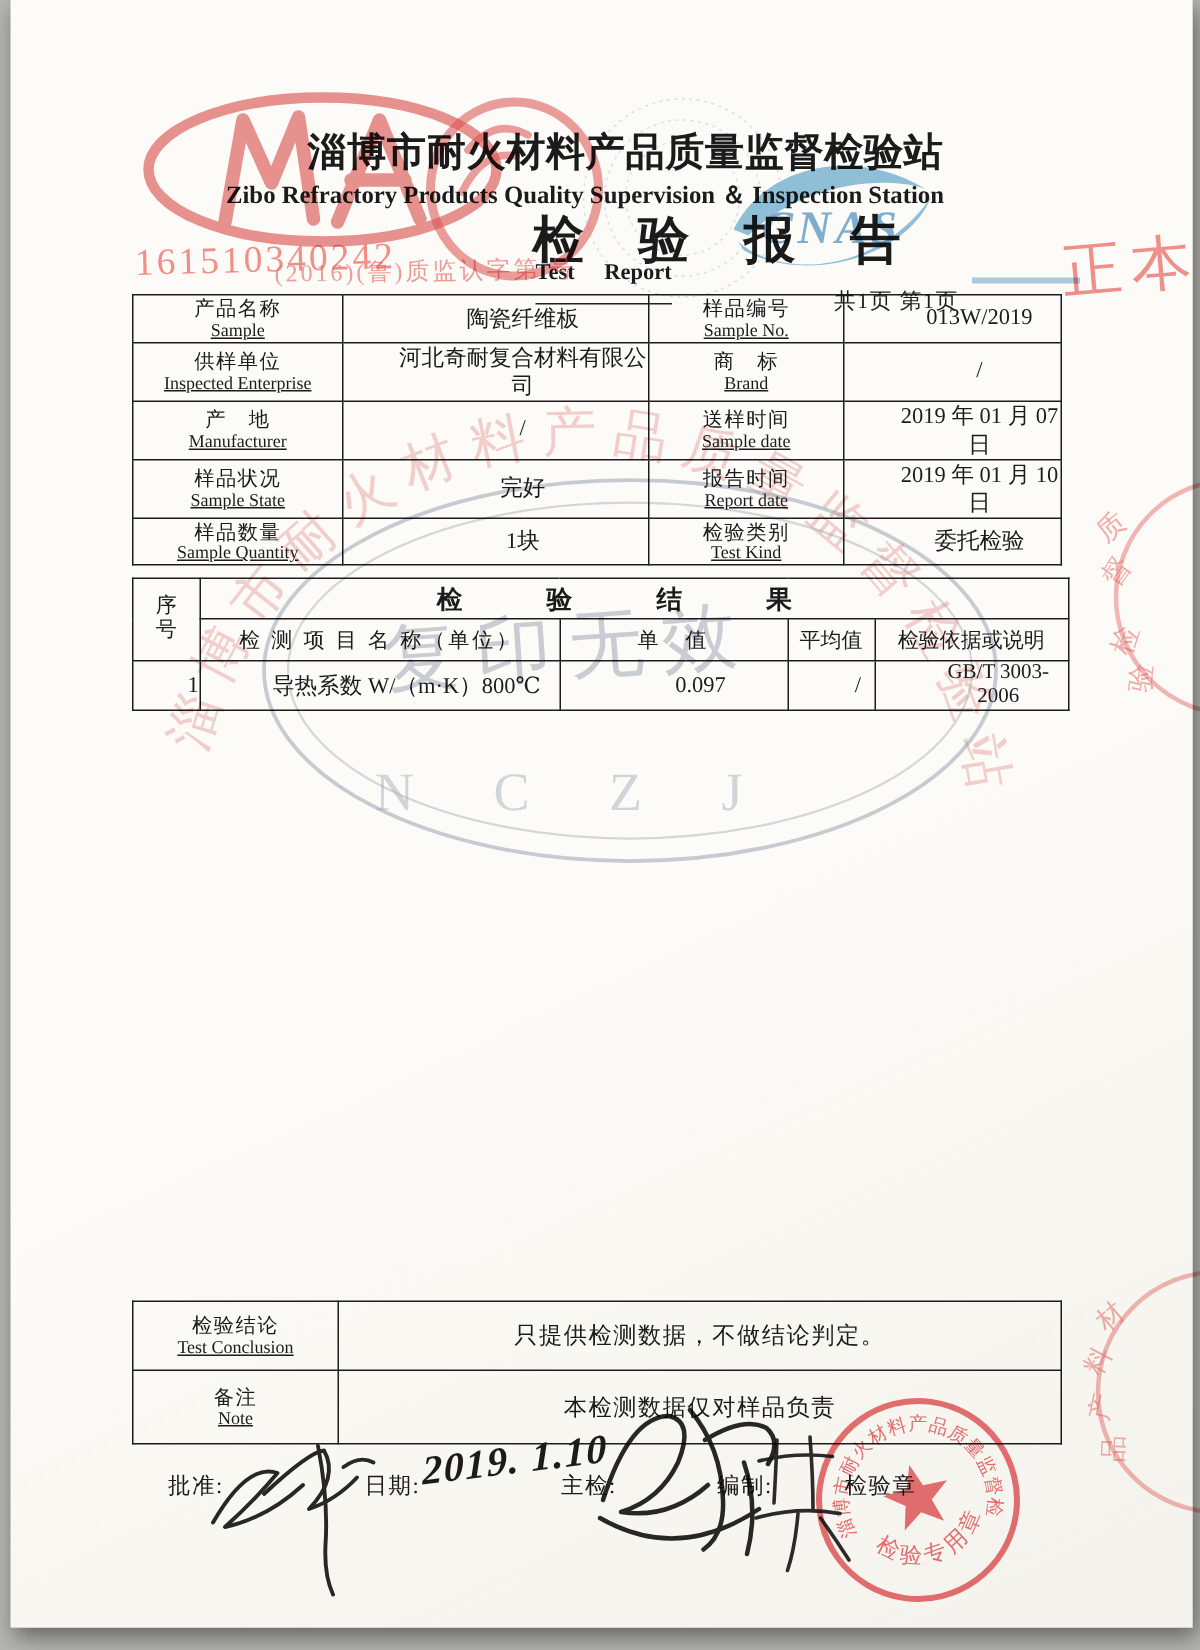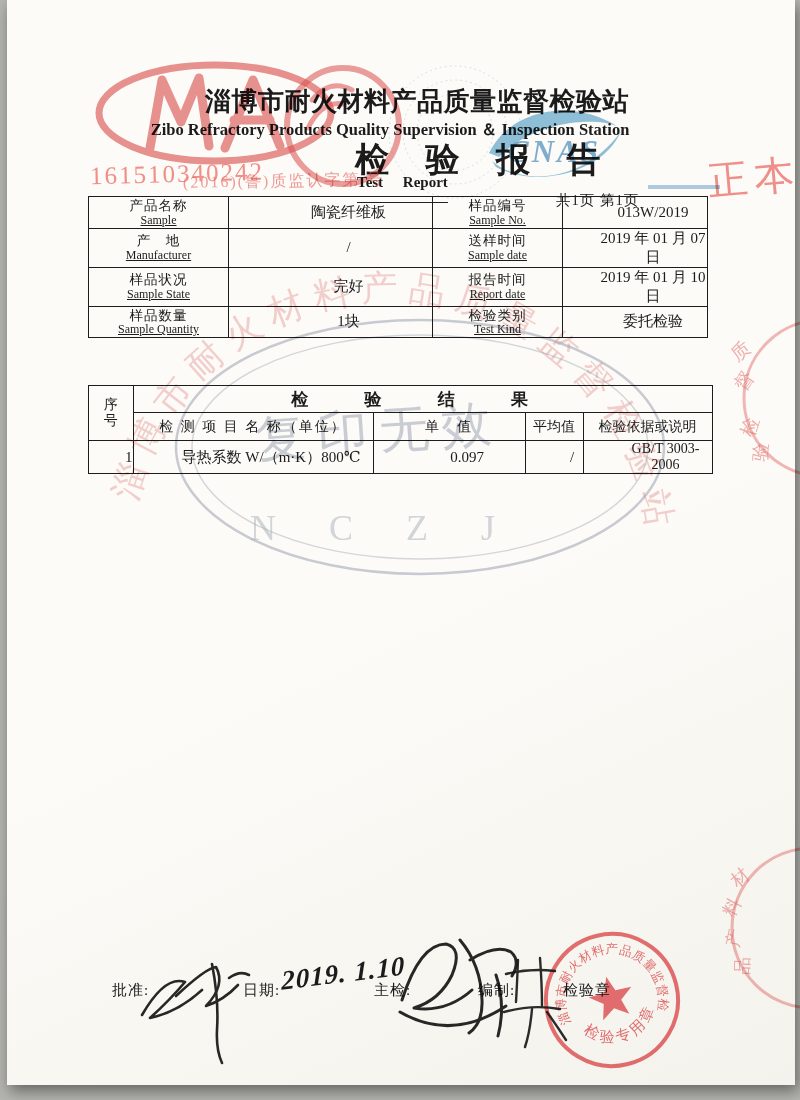--- a/index.html
+++ b/index.html
@@ -82,20 +82,32 @@
           </td>
       <td class="val">陶瓷纤维板</td>
       <td class="lbl">
             <span class="cn">样品编号</span>
             <span class="en">Sample No.</span>
           </td>
       <td class="val">013W/2019</td>
     </tr>
     <tr>
       <td class="lbl">
+            <span class="cn">供样单位</span>
+            <span class="en">Inspected Enterprise</span>
+          </td>
+      <td class="val">河北奇耐复合材料有限公司</td>
+      <td class="lbl">
+            <span class="cn">商　标</span>
+            <span class="en">Brand</span>
+          </td>
+      <td class="val">/</td>
+    </tr>
+    <tr>
+      <td class="lbl">
             <span class="cn">产　地</span>
             <span class="en">Manufacturer</span>
           </td>
       <td class="val">/</td>
       <td class="lbl">
             <span class="cn">送样时间</span>
             <span class="en">Sample date</span>
           </td>
       <td class="val">2019 年 01 月 07 日</td>
     </tr>
@@ -149,20 +161,42 @@
       <td class="val">1</td>
       <td class="val">导热系数 W/（m·K）800℃</td>
       <td class="val">0.097</td>
       <td class="val">/</td>
       <td class="val" style="font-size:14px">GB/T 3003-2006</td>
     </tr>
   </tbody>
     </table>
 
 
+  <table class="abs conc-table">
+    <colgroup>
+        <col style="width:137px">
+        <col style="width:482px">
+      </colgroup>
+    <tbody>
+        <tr style="height:46px">
+      <td class="lbl">
+            <span class="cn">检验结论</span>
+            <span class="en">Test Conclusion</span>
+          </td>
+      <td class="conc-val">只提供检测数据，不做结论判定。</td>
+    </tr>
+    <tr style="height:49px">
+      <td class="lbl">
+            <span class="cn">备注</span>
+            <span class="en">Note</span>
+          </td>
+      <td class="conc-val">本检测数据仅对样品负责</td>
+    </tr>
+  </tbody>
+    </table>
 
   <div class="abs ft f-approve">批准:</div>
   <div class="abs ft f-date">日期:</div>
   <div class="abs f-datescript">2019. 1.10</div>
   <div class="abs ft f-chief">主检:</div>
   <div class="abs ft f-compile">编制:</div>
   <div class="abs ft f-sealcap">检验章</div>
 
   <svg class="overlay" width="800" height="1100" viewBox="0 0 800 1100">
     <defs>

